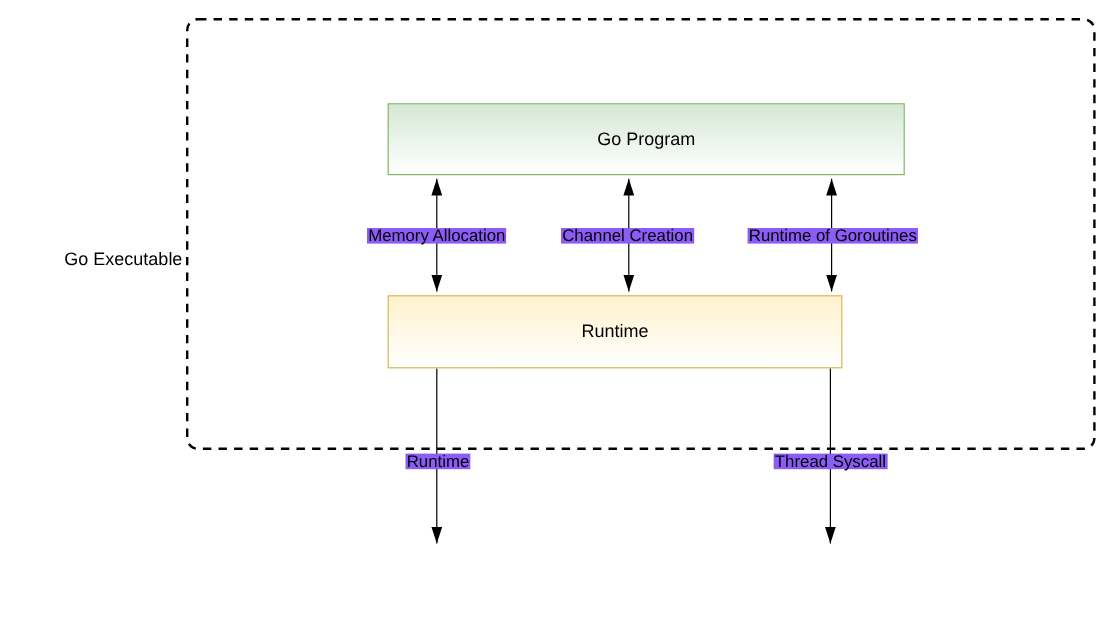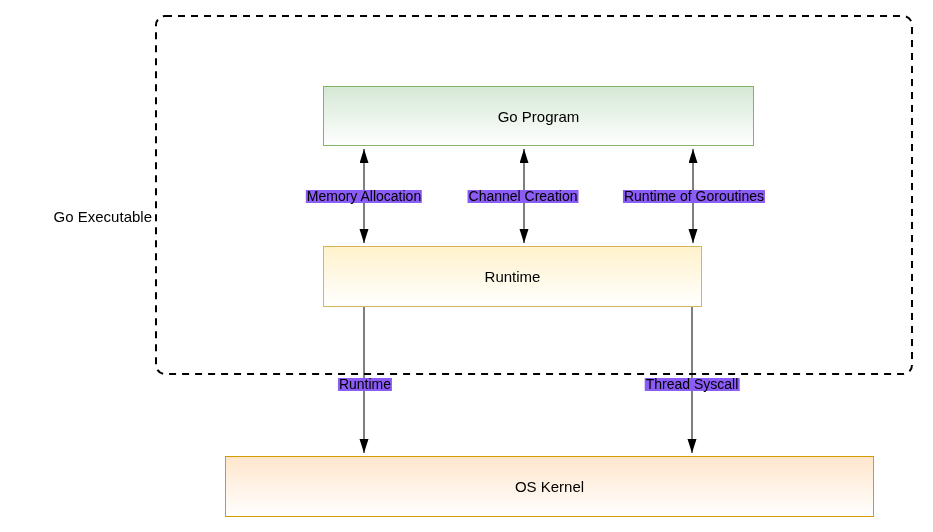--- a/index.html
+++ b/index.html
@@ -83,23 +83,20 @@
   </svg>
 
   <div class="container-label">Go Executable</div>
 
   <div class="node node-go-program">
     <span>Go Program</span>
   </div>
   <div class="node node-runtime">
     <span>Runtime</span>
   </div>
-  <div class="node node-os-kernel">
-    <span>OS Kernel</span>
-  </div>
 
   <div class="edge-label lbl-memory">Memory Allocation</div>
   <div class="edge-label lbl-channel">Channel Creation</div>
   <div class="edge-label lbl-goroutine">Runtime of Goroutines</div>
   <div class="edge-label lbl-syscall">Runtime</div>
   <div class="edge-label lbl-thread">Thread Syscall</div>
 
 </div>
 
 </body></html>

